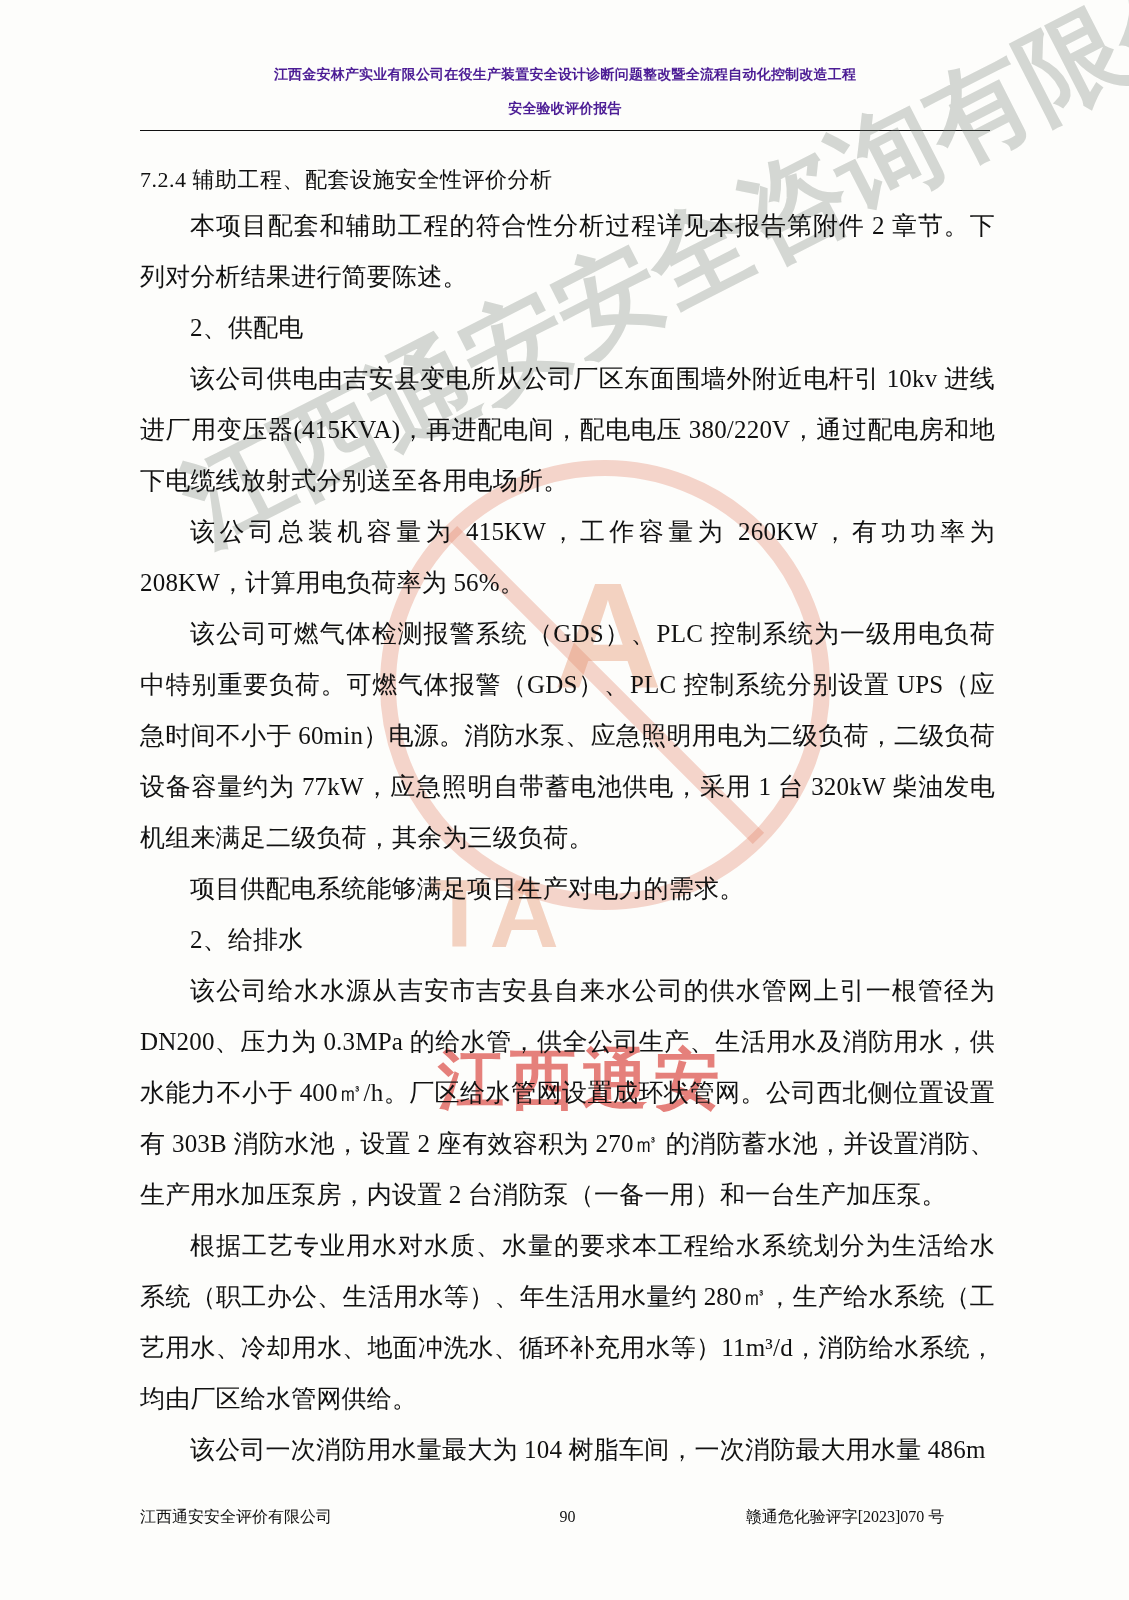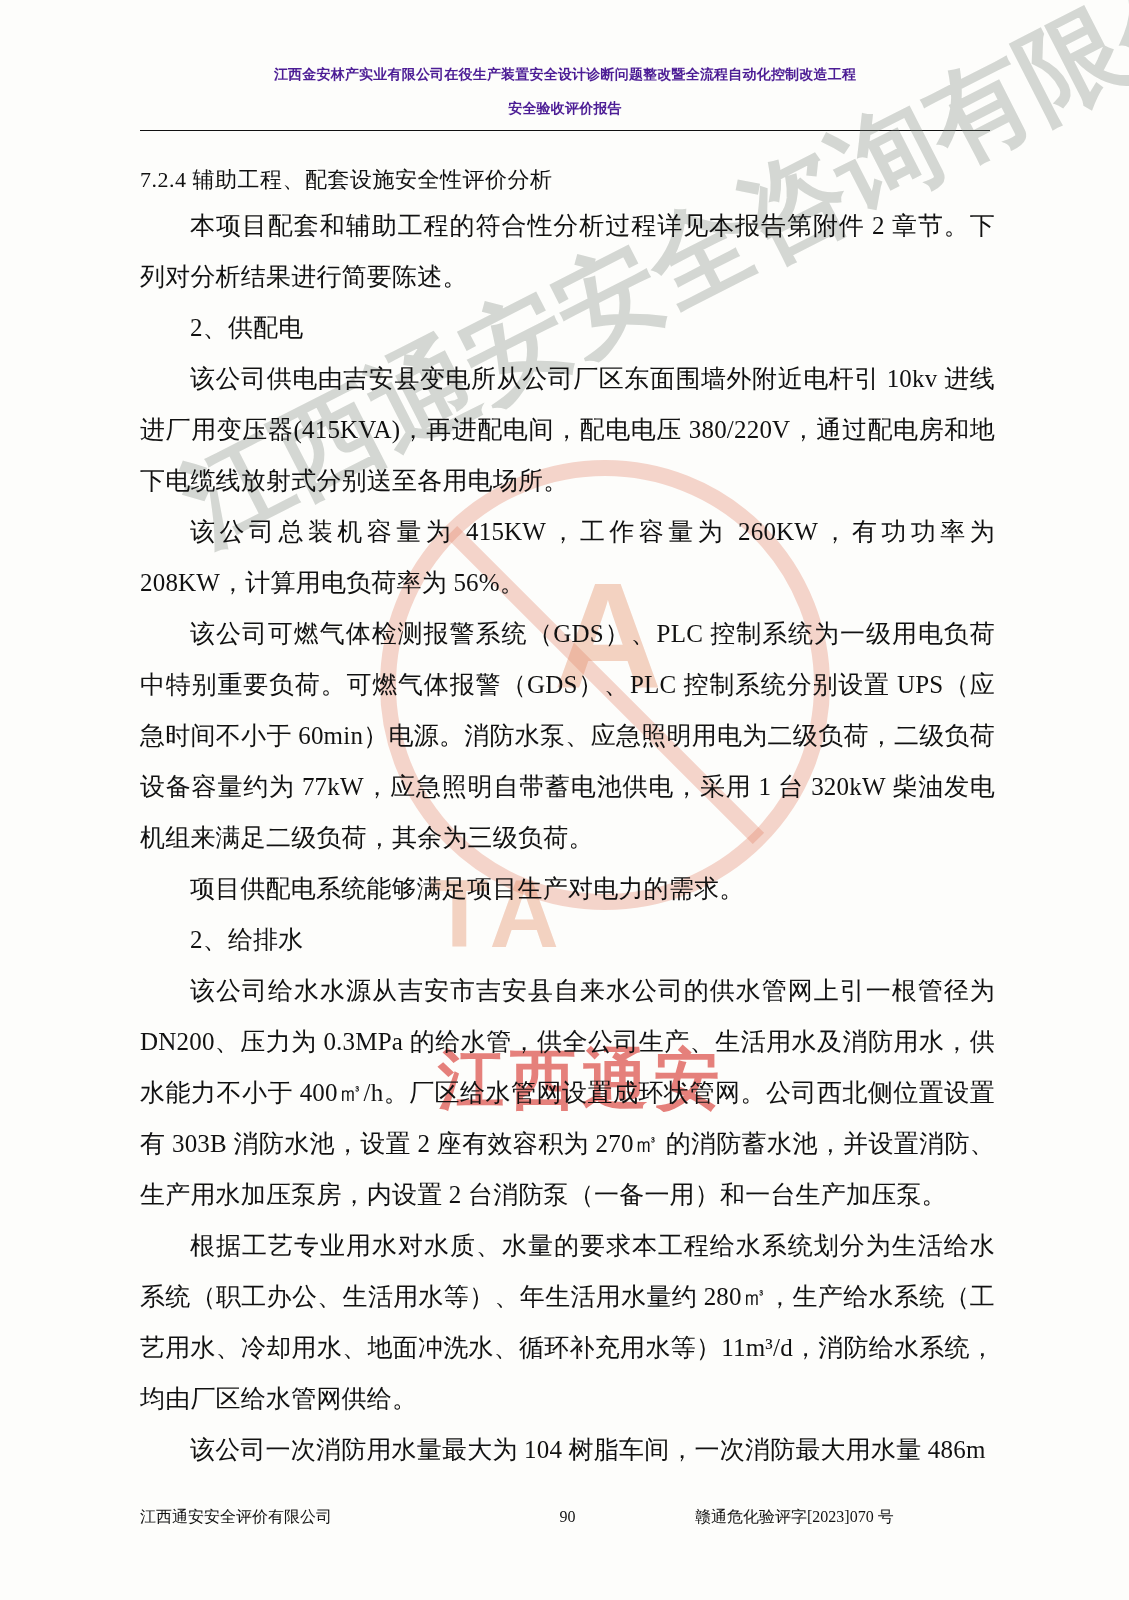--- a/index.html
+++ b/index.html
@@ -153,21 +153,21 @@
     top: 1502px;
     width: 855px;
     font-size: 16px;
     line-height: 30px;
     display: flex;
     justify-content: space-between;
     align-items: center;
   }
   .footer-center { flex: 1; text-align: center; }
   .footer-left { width: 300px; text-align: left; }
-  .footer-right { width: 300px; text-align: left; }
+  .footer-right { width: 300px; text-align: center; }
 </style>
 </head>
 <body>
 
 <div class="page">
 
   <div class="header">
     <div>江西金安林产实业有限公司在役生产装置安全设计诊断问题整改暨全流程自动化控制改造工程</div>
     <div>安全验收评价报告</div>
   </div>

